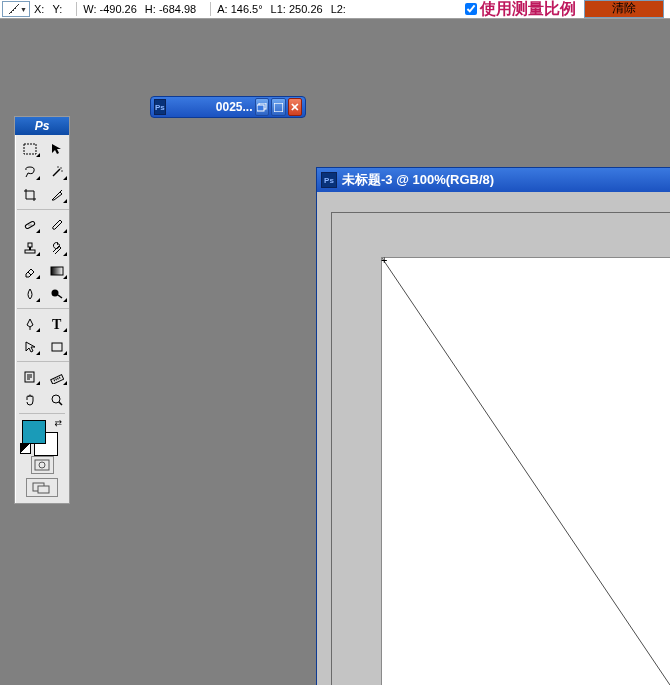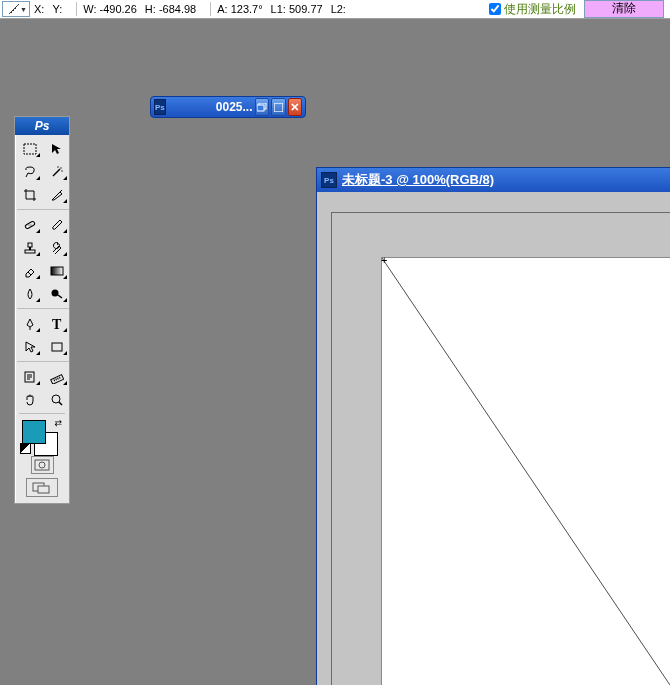--- a/index.html
+++ b/index.html
@@ -35,24 +35,24 @@
   }
   .combo .arrow { font-size: 7px; color: #333; margin-right: 2px; }
   .combo svg { margin-left: 2px; }
   .info-dim { color: #000; margin-right: 8px; }
   .info-label { color: #000; letter-spacing: 0px; }
   .info-val { color: #000; }
   .divider-v { width:1px; height:14px; background:#c0c0c0; margin:0 6px; }
   .spacer { flex: 1; }
   .cb { display:flex; align-items:center; margin-right:8px; }
   .cb input { margin:0 3px 0 0; width:12px; height:12px; }
-  .cb span { color:#4d7c0f; font-size:12px; }
+  .cb span { color:#be185d; font-size:16px;font-weight:bold; }
   .btn-clear {
     width: 78px; height: 16px;
-    background: #f0abfc;
+    background: #c2410c;
     border: 1px solid #7b9ebd;
     font-size: 12px;
     text-align: center;
     line-height: 14px;
     margin-right: 6px;
     cursor: default;
   }
 
   
   .tool-palette {
@@ -153,21 +153,21 @@
     height:24px;
     background: linear-gradient(#3a79e0, #1b52c0);
     display:flex; align-items:center;
     padding:0 4px;
   }
   .doc-title .ps-icon {
     width:14px; height:14px; background:#08327a; border:1px solid #0a2258;
     display:flex; align-items:center; justify-content:center;
     color:#8ab4ff; font-size:8px; font-weight:bold; margin-right:5px;
   }
-  .doc-title .t { color:#fff; font-weight:bold; font-size:13px;text-decoration:underline; }
+  .doc-title .t { color:#fff; font-weight:bold; font-size:13px; }
   .doc-inner {
     position:absolute; left:14px; top:44px; right:0; bottom:0;
     border:1px solid #6a6a6a; border-right:none; border-bottom:none;
     background:#c4c4c4;
   }
   .canvas {
     position:absolute; left:50px; top:45px;
     width:290px; height:500px;
     background:#fff;
     box-shadow: 0 0 0 1px #8a8a8a;
@@ -190,22 +190,22 @@
         <line x1="7" y1="5" x2="8" y2="6" stroke="#333"></line>
       </svg>
     <span class="arrow">▼</span>
   </div>
   <span class="info-dim"><span class="info-label">X:</span></span>
   <span class="info-dim"><span class="info-label">Y:</span></span>
   <div class="divider-v"></div>
   <span class="info-dim"><span class="info-label">W:</span> <span class="info-val">-490.26</span></span>
   <span class="info-dim"><span class="info-label">H:</span> <span class="info-val">-684.98</span></span>
   <div class="divider-v"></div>
-  <span class="info-dim"><span class="info-label">A:</span> <span class="info-val">123.7°</span></span>
-  <span class="info-dim"><span class="info-label">L1:</span> <span class="info-val">509.77</span></span>
+  <span class="info-dim"><span class="info-label">A:</span> <span class="info-val">146.5°</span></span>
+  <span class="info-dim"><span class="info-label">L1:</span> <span class="info-val">250.26</span></span>
   <span class="info-dim"><span class="info-label">L2:</span></span>
   <div class="spacer"></div>
   <label class="cb">
     <input type="checkbox" checked="" style="">
     <span>使用测量比例</span>
   </label>
   <div class="btn-clear">清除</div>
 </div>
 
 <div class="tool-palette">

